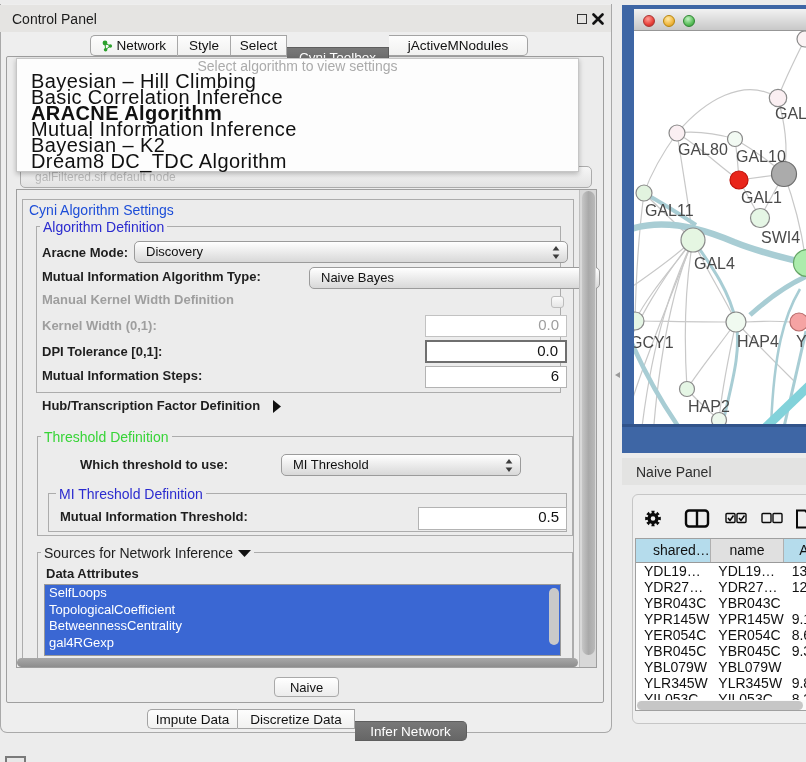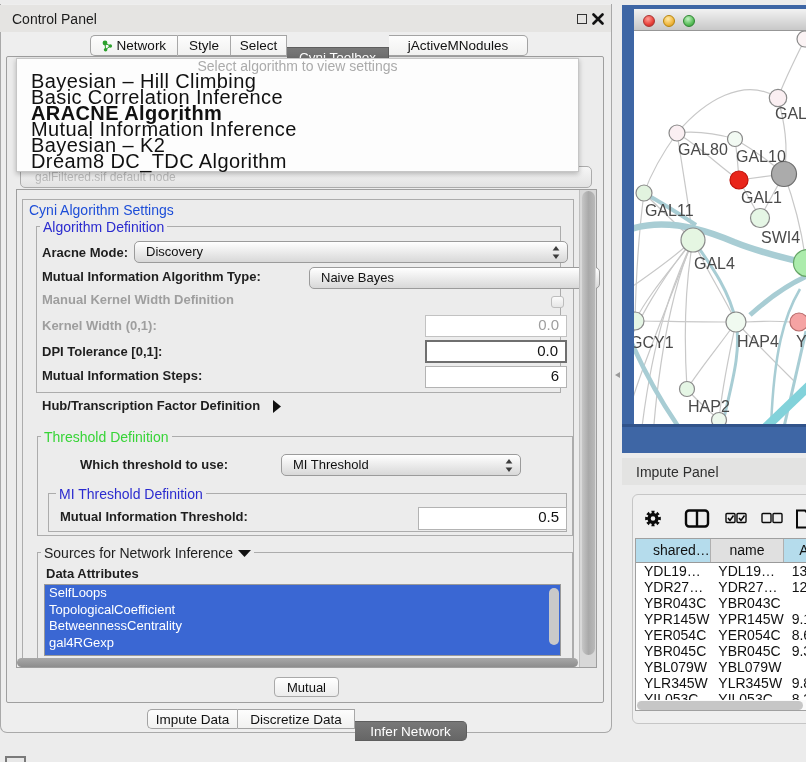--- a/index.html
+++ b/index.html
@@ -178,21 +178,21 @@
 </div>
 <div class="abs" style="left:549px; top:588px; width:10px; height:57px; border-radius:5px; background:#c9c9c9;"></div>
 
 <div class="abs" id="vsb">
     <div class="abs" id="vsbthumb"></div>
   </div>
 <div class="abs" id="hsb" style="left:17px; top:658px; width:561px;">
     <div class="abs" id="hsbthumb"></div>
   </div>
 
-<div class="abs" id="applybtn">Mutual</div>
+<div class="abs" id="applybtn">Naive</div>
 
 <div class="abs seg" id="bottabs">
   <div class="tb first" style="width:91px;">Impute Data</div>
   <div class="tb" style="width:117px;">Discretize Data</div>
   <div class="tb sel last" style="width:112px;">Infer Network</div>
 </div>
 
 <div class="abs" id="hiddencombo">
     <span style="position:absolute; left:14px; top:3px; font-size:12px; color:#b9b9b9; white-space:nowrap;">galFiltered.sif default node</span>
   </div>
@@ -288,21 +288,21 @@
     <text x="60" y="238">GAL4</text>
     <text x="-4" y="317">GCY1</text>
     <text x="103" y="316">HAP4</text>
     <text x="162" y="316">YJ</text>
     <text x="54" y="381">HAP2</text>
   </g>
 </svg>
 </div>
 
 <div class="abs" id="tpheader">
-    <span>Impute Panel</span>
+    <span>Naive Panel</span>
   </div>
 <div class="abs" id="tpanel"></div>
 
 <svg class="abs" style="left:645px; top:509px;" width="162" height="22" viewBox="0 0 162 22">
   <g fill="#0a0a0a">
     <path fill-rule="evenodd" d="M6.3 1.7 L9.7 1.7 L9.2 4.0 L11.0 4.8 L12.3 2.8 L14.7 5.2 L12.7 6.5 L13.5 8.3 L15.8 7.8 L15.8 11.2 L13.5 10.7 L12.7 12.5 L14.7 13.8 L12.3 16.2 L11.0 14.2 L9.2 15.0 L9.7 17.3 L6.3 17.3 L6.8 15.0 L5.0 14.2 L3.7 16.2 L1.3 13.8 L3.3 12.5 L2.5 10.7 L0.2 11.2 L0.2 7.8 L2.5 8.3 L3.3 6.5 L1.3 5.2 L3.7 2.8 L5.0 4.8 L6.8 4.0 Z M10.3 9.5 A2.3 2.3 0 1 0 5.7 9.5 A2.3 2.3 0 1 0 10.3 9.5 Z"></path>
   </g>
   <rect x="41" y="1.5" width="22" height="16" rx="3" fill="none" stroke="#0a0a0a" stroke-width="2.4"></rect>
   <line x1="52" y1="2" x2="52" y2="17" stroke="#0a0a0a" stroke-width="2.4"></line>
   <g fill="none" stroke="#0a0a0a" stroke-width="1.4">

